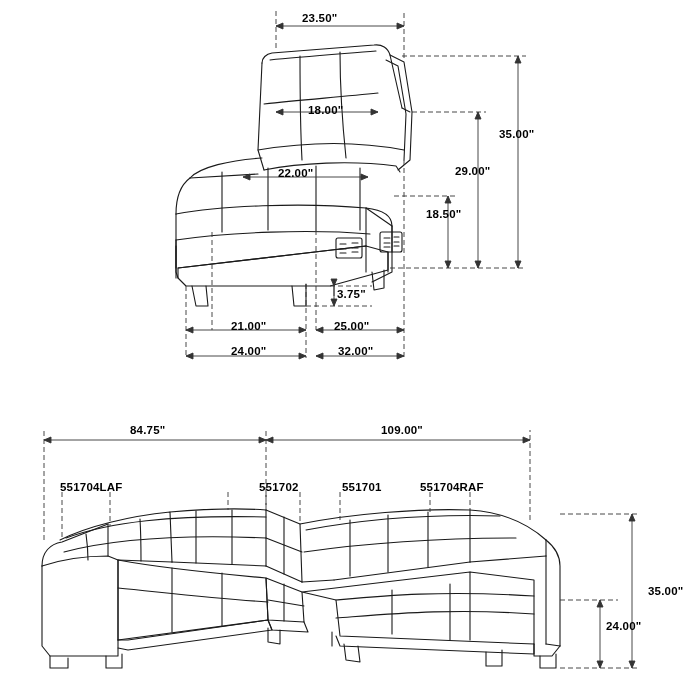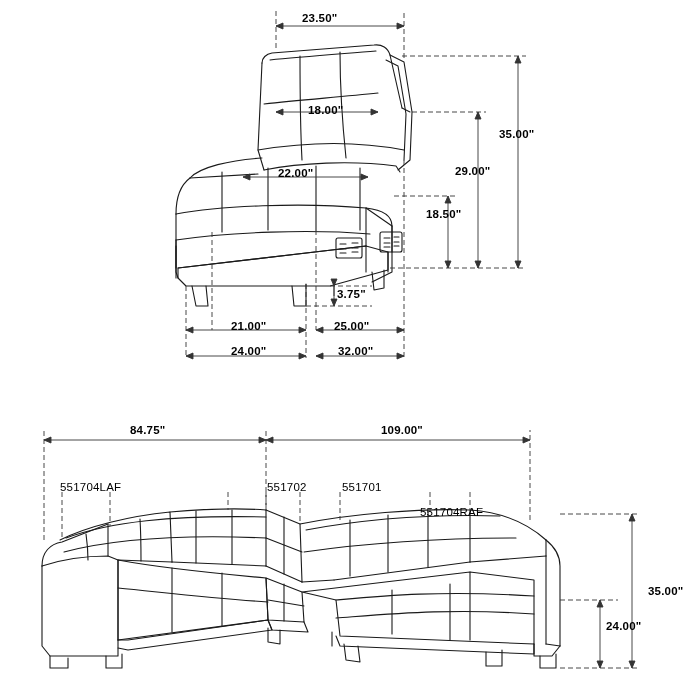--- a/index.html
+++ b/index.html
@@ -32,21 +32,21 @@
     font-family: "Liberation Sans", sans-serif;
     font-weight: bold;
     font-size: 11.5px;
     letter-spacing: 0.2px;
     color: #000;
     white-space: nowrap;
   }
   .partlabel {
     position: absolute;
     font-family: "Liberation Sans", sans-serif;
-    font-weight: normal;
+    font-weight: bold;
     font-size: 11.5px;
     letter-spacing: 0.2px;
     color: #000;
     white-space: nowrap;
   }
 </style>
 </head>
 <body>
 
 <div id="stage">
@@ -289,17 +289,17 @@
   <div class="dimtext" style="left:334px; top:320px;">25.00"</div>
   <div class="dimtext" style="left:231px; top:345px;">24.00"</div>
   <div class="dimtext" style="left:338px; top:345px;">32.00"</div>
 
   <div class="dimtext" style="left:130px; top:424px;">84.75"</div>
   <div class="dimtext" style="left:381px; top:424px;">109.00"</div>
   <div class="dimtext" style="left:648px; top:585px;">35.00"</div>
   <div class="dimtext" style="left:606px; top:620px;">24.00"</div>
 
   <div class="partlabel" style="left:60px; top:481px;">551704LAF</div>
-  <div class="partlabel" style="left:223px; top:481px;padding-left:44px;">551702</div>
+  <div class="partlabel" style="left:215px; top:481px;padding-left:44px;">551702</div>
   <div class="partlabel" style="left:322px; top:481px;margin-left:20px;">551701</div>
-  <div class="partlabel" style="left:420px; top:506px;">551704RAF</div>
+  <div class="partlabel" style="left:420px; top:481px;">551704RAF</div>
 
 </div>
 
 </body></html>

